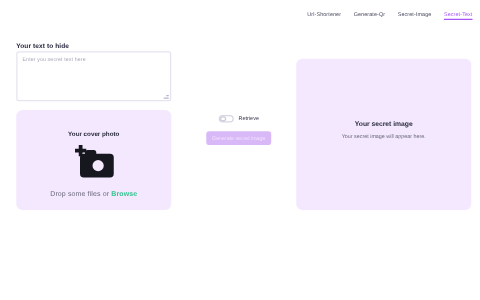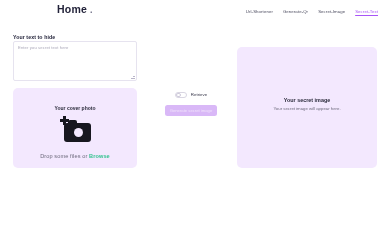--- a/index.html
+++ b/index.html
@@ -279,23 +279,20 @@
     font-size: 4.3px;
     color: #6d6a7c;
   }
 </style>
 </head>
 <body>
 
 <div class="page">
 
   <div class="header">
-    <div class="brand">
-      <span>Home</span><span class="brand-dot">.</span>
-    </div>
     <div class="nav">
       <a class="nav-link" href="#">Url-Shortener</a>
       <a class="nav-link" href="#">Generate-Qr</a>
       <a class="nav-link" href="#">Secret-Image</a>
       <a class="nav-link active" href="#">Secret-Text</a>
     </div>
   </div>
 
   <div class="field-label">Your text to hide</div>
 

